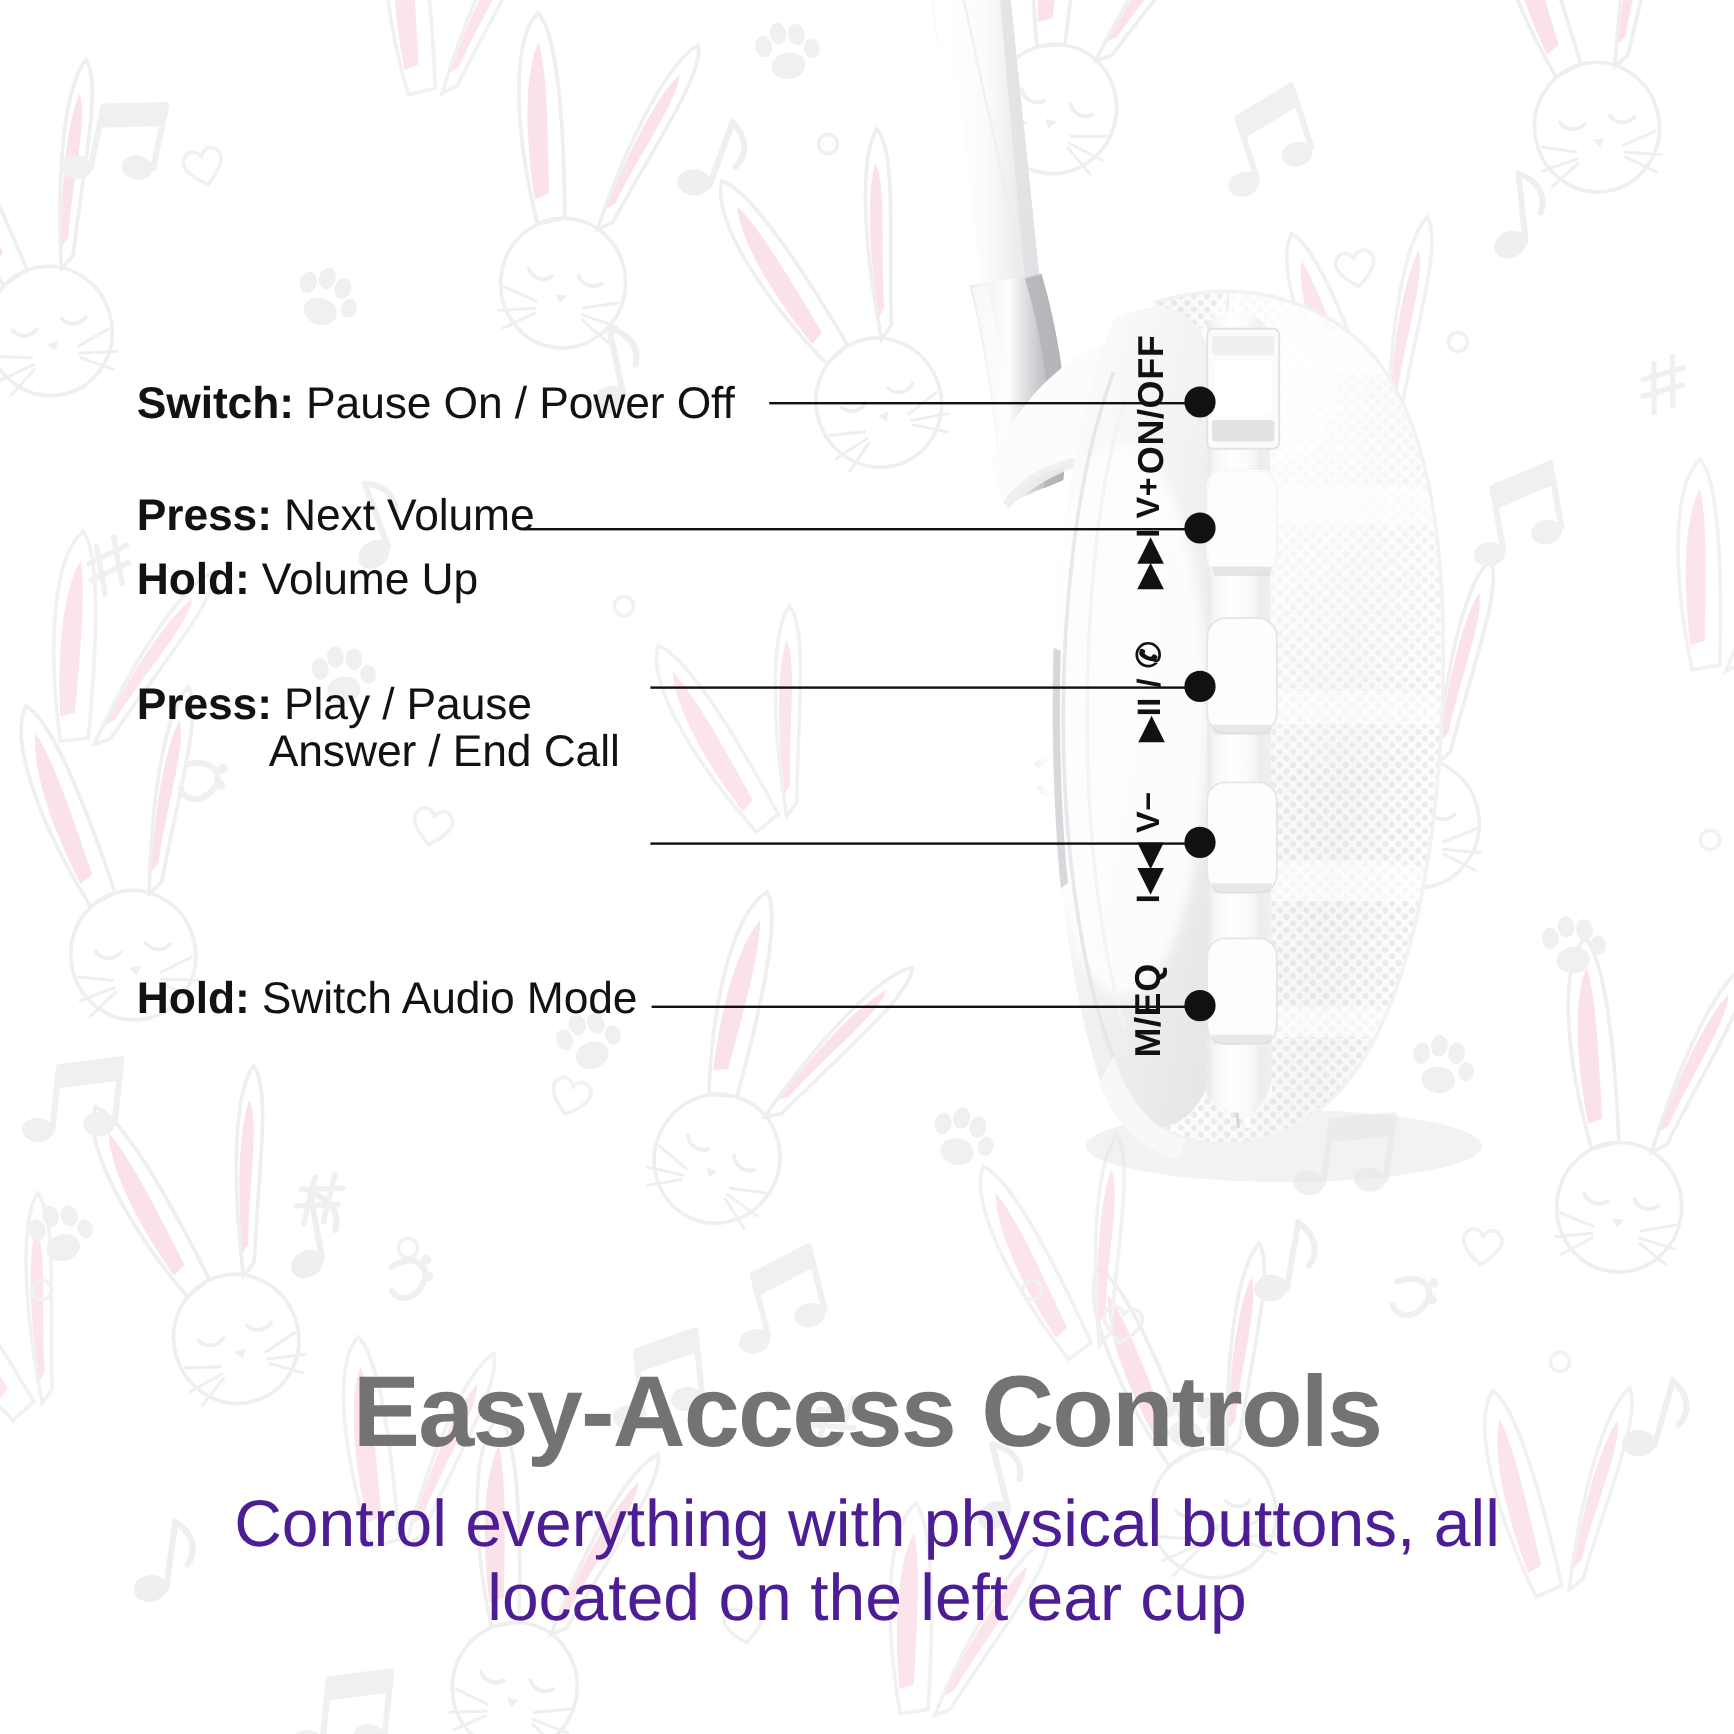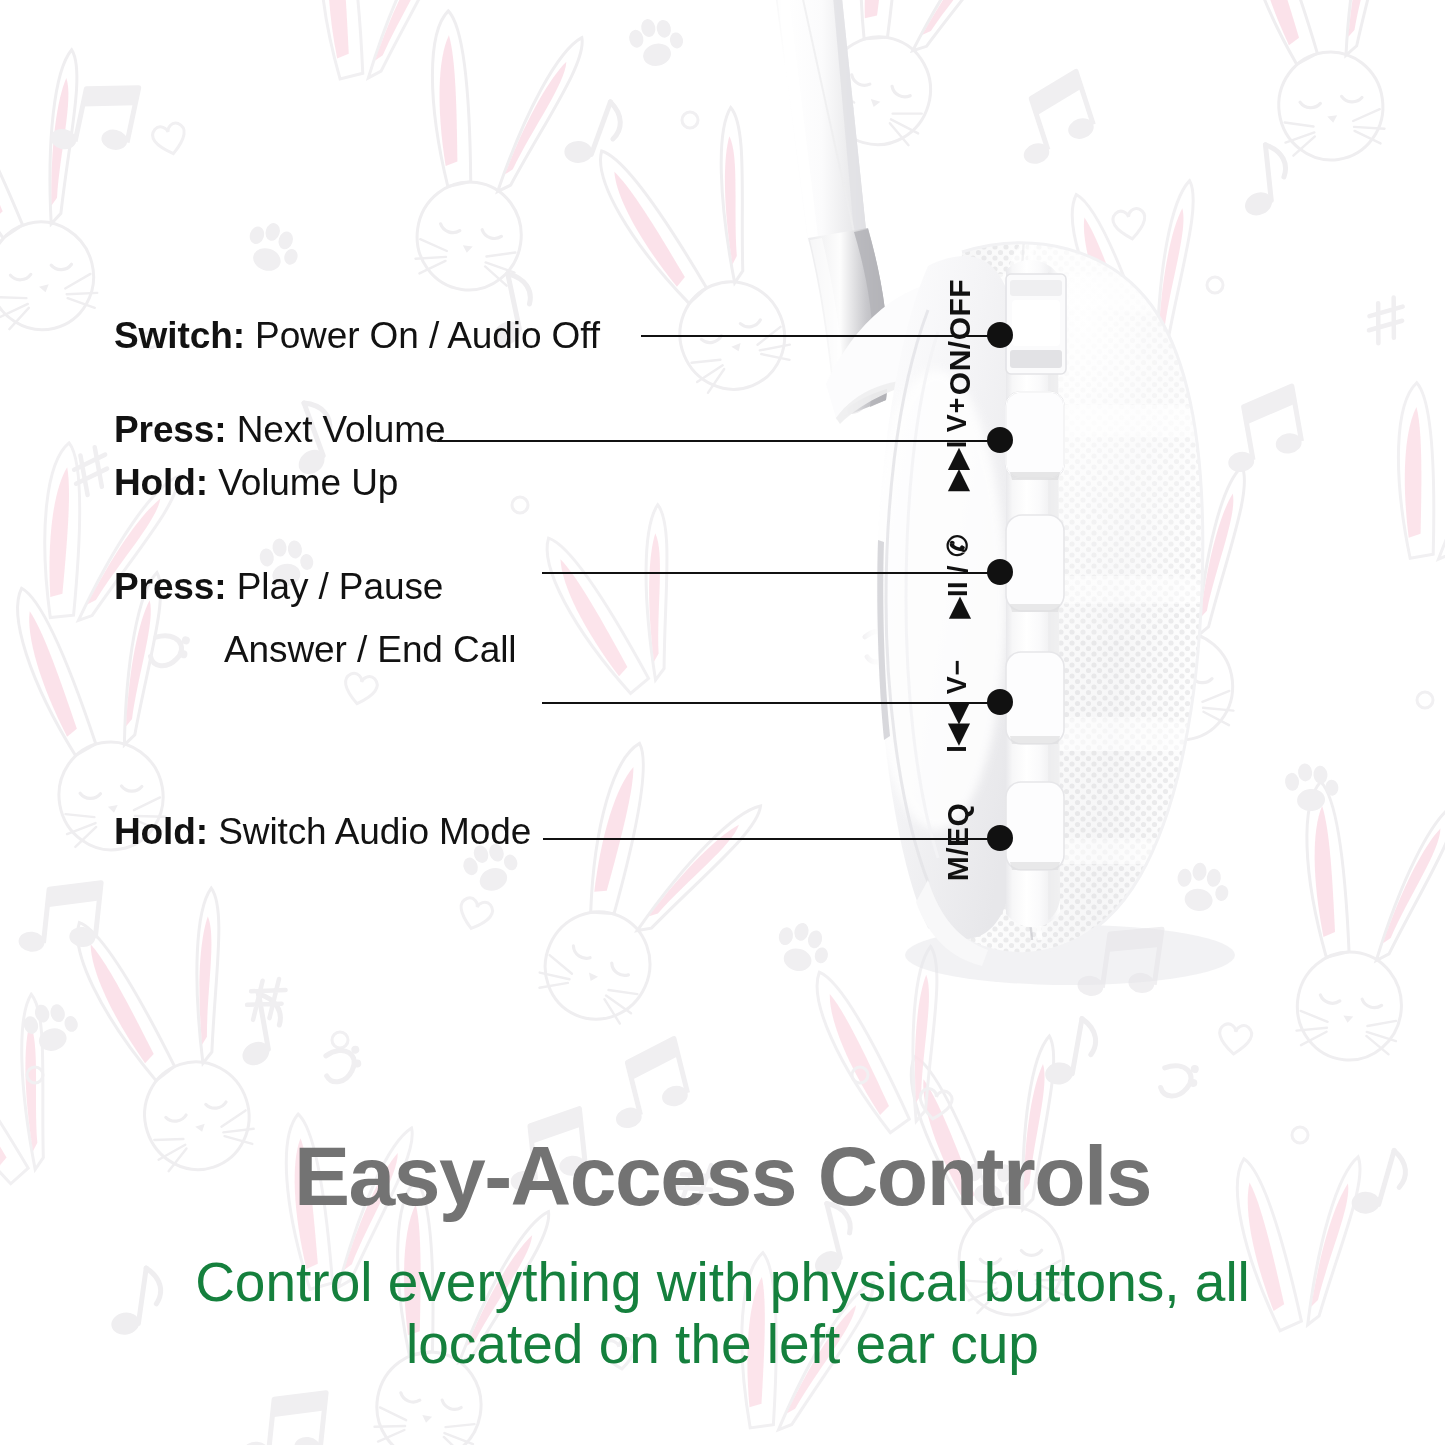--- a/index.html
+++ b/index.html
@@ -96,23 +96,22 @@
   }
   #subhead {
     position: absolute;
     left: 60px;
     right: 60px;
     top: 1238px;
     text-align: center;
     font-size: 55px;
     line-height: 1.13;
     font-weight: 400;
-    color: #15803d;
+    color: #4c1d95;
     z-index: 6;
-    margin-top: 13px;
   }
   #subhead .row { display: block; }
 </style>
 </head>
 <body>
 
 <div id="stage">
 
   <svg id="bg-pattern" viewBox="0 0 1445 1445" preserveAspectRatio="none">
     <defs>
@@ -415,38 +414,38 @@
   <div class="dot" style="left:987px;  top:559px;"></div>
 
   <div class="leader" style="left:542px;  top:702px; width:461px;"></div>
   <div class="dot" style="left:987px; top:689px;"></div>
 
   <div class="leader" style="left:543px;  top:838px; width:460px;"></div>
   <div class="dot" style="left:987px;  top:825px;"></div>
 
   <div class="callout" style="left:114px; top:317px;">
     <span class="row">
-      <span class="lead">Switch:</span><span> Power On / Audio Off</span>
+      <span class="lead">Switch:</span><span> Pause On / Power Off</span>
     </span>
   </div>
 
   <div class="callout" style="left:114px; top:411px;">
     <span class="row">
       <span class="lead">Press:</span><span> Next Volume</span>
     </span>
     <span class="row" style="margin-top:14px; display:block;">
       <span class="lead">Hold:</span><span> Volume Up</span>
     </span>
   </div>
 
   <div class="callout" style="left:114px; top:568px;">
     <span class="row">
       <span class="lead">Press:</span><span> Play / Pause</span>
     </span>
-    <span class="row" style="margin-top:24px; display:block; padding-left:110px;">
+    <span class="row" style="margin-top:0; display:block; padding-left:110px;">
       <span>Answer / End Call</span>
     </span>
   </div>
 
 
   <div class="callout" style="left:114px; top:813px;">
     <span class="row">
       <span class="lead">Hold:</span><span> Switch Audio Mode</span>
     </span>
   </div>

